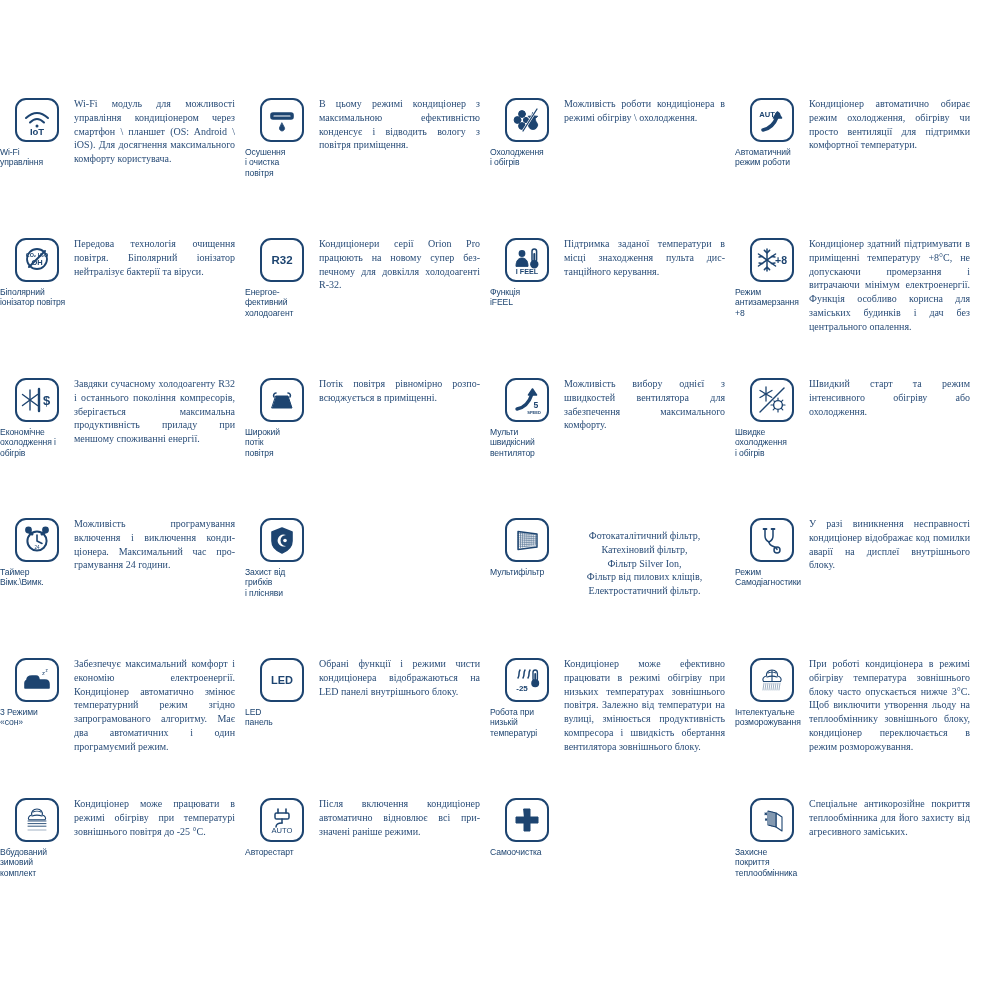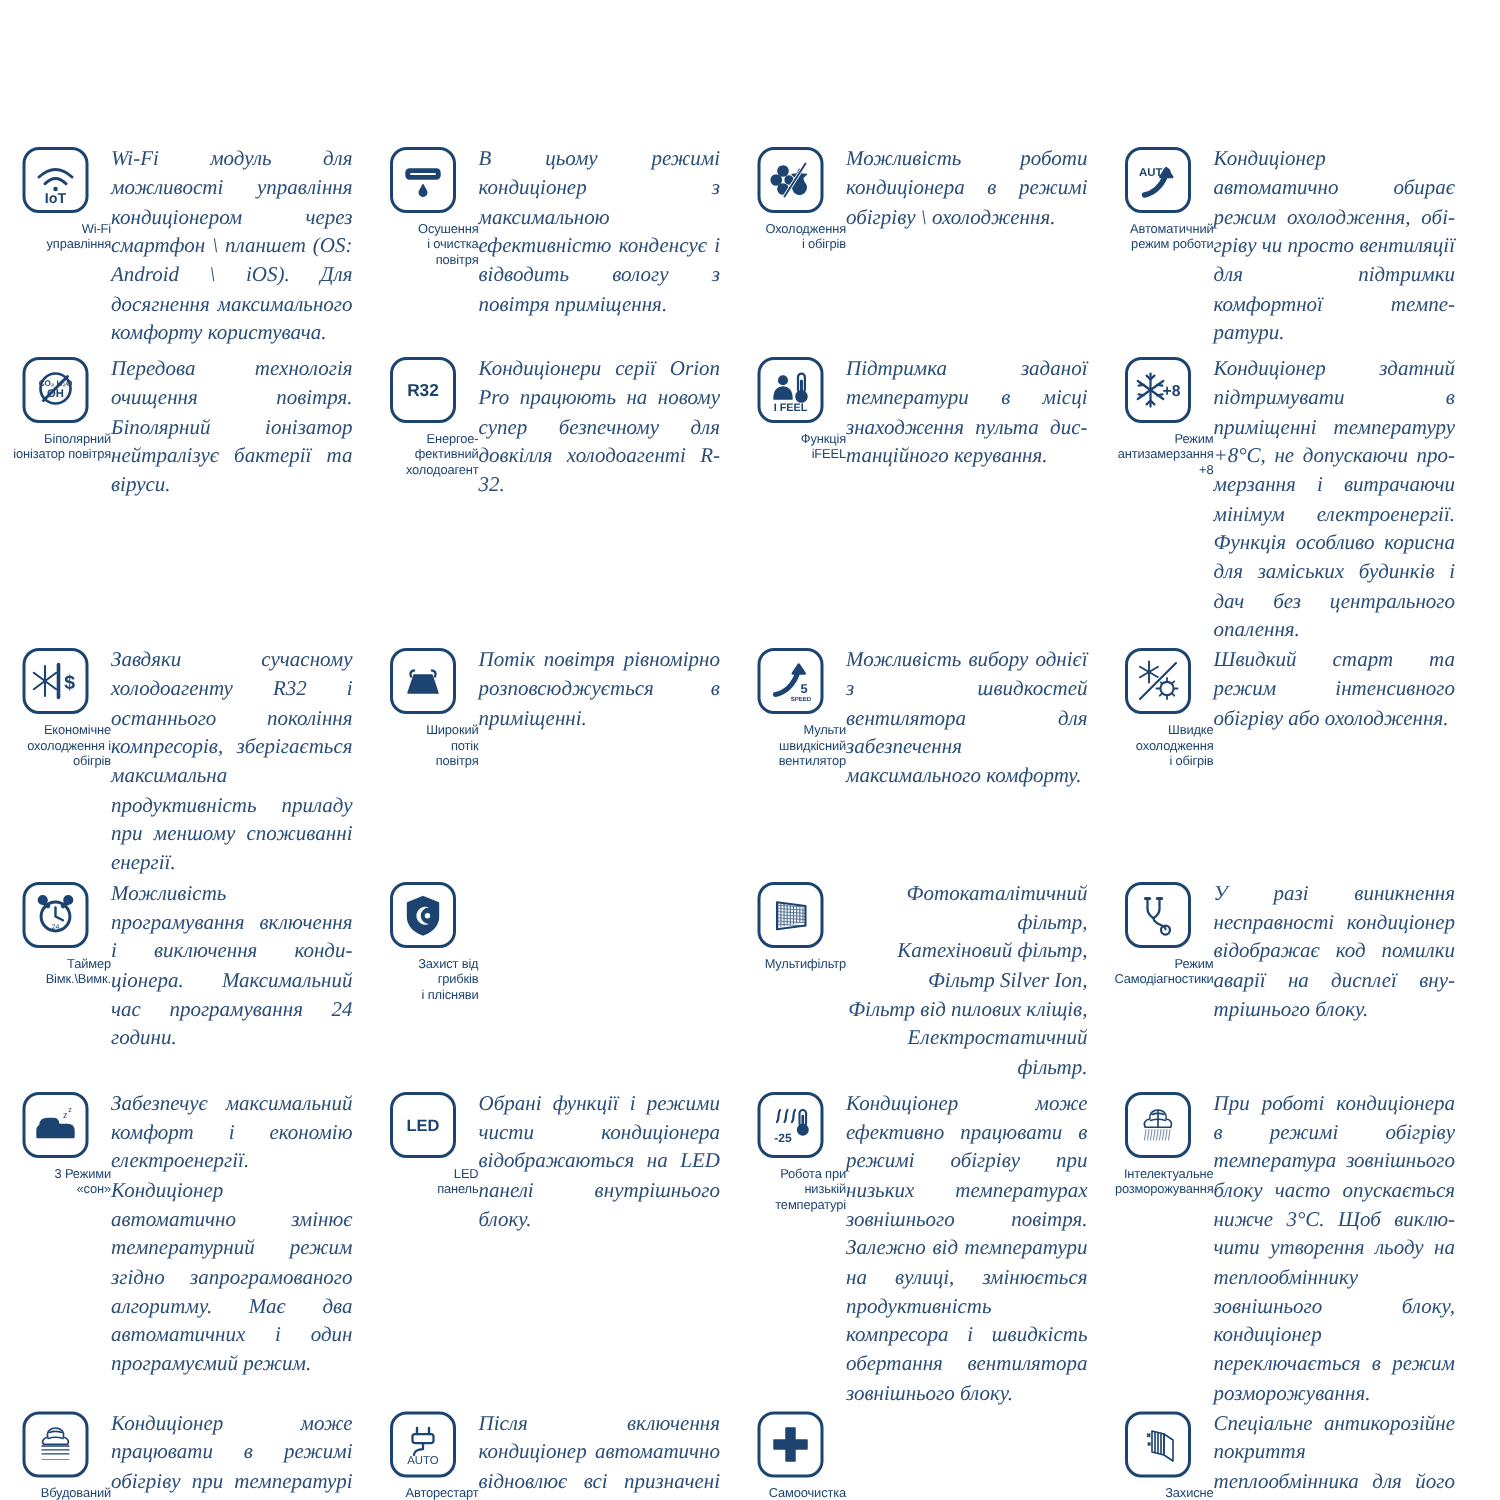--- a/index.html
+++ b/index.html
@@ -55,40 +55,39 @@
     align-items: center;
     justify-content: center;
     position: relative;
     background: #fff;
   }
   .icon-box svg { display: block; }
   .icon-label {
     margin-top: 5px;
     font-size: 8.6px;
     line-height: 1.22;
-    text-align: right;
+    text-align: left;
     color: #1d4470;
     font-family: "Liberation Sans", sans-serif;
     letter-spacing: -0.1px;
     width: 74px;
   }
   .fdesc {
     flex: 1;
     font-family: "Liberation Serif", serif;
-    font-size: 14px;
+    font-size: 10px;
     line-height: 1.38;
     color: #2a4d78;
     text-align: justify;
     text-justify: inter-word;
     padding-top: 1px;
     padding-right: 6px;
     hyphens: manual;
-    font-style: italic;
-  }
-  .fdesc.noj { text-align: right; }
+  }
+  .fdesc.noj { text-align: center; margin-top: 12px; }
   .grid > .cell { margin-bottom: 0; }
   .cell { box-sizing: border-box; }
 </style>
 </head>
 <body>
 
 <div class="sheet">
   <div class="grid" id="grid">
       <div class="feature cell" style="grid-area: 1 / 1; min-height: 140px;">
         <div class="fcol-icon">

